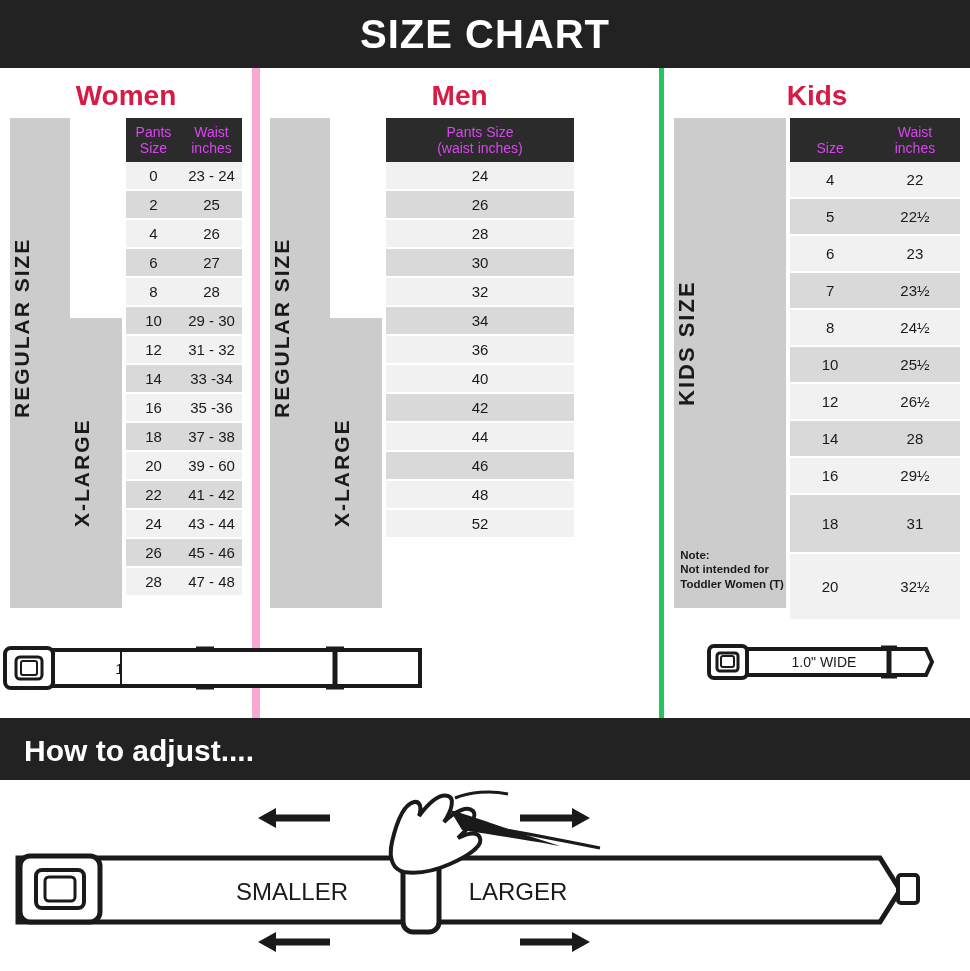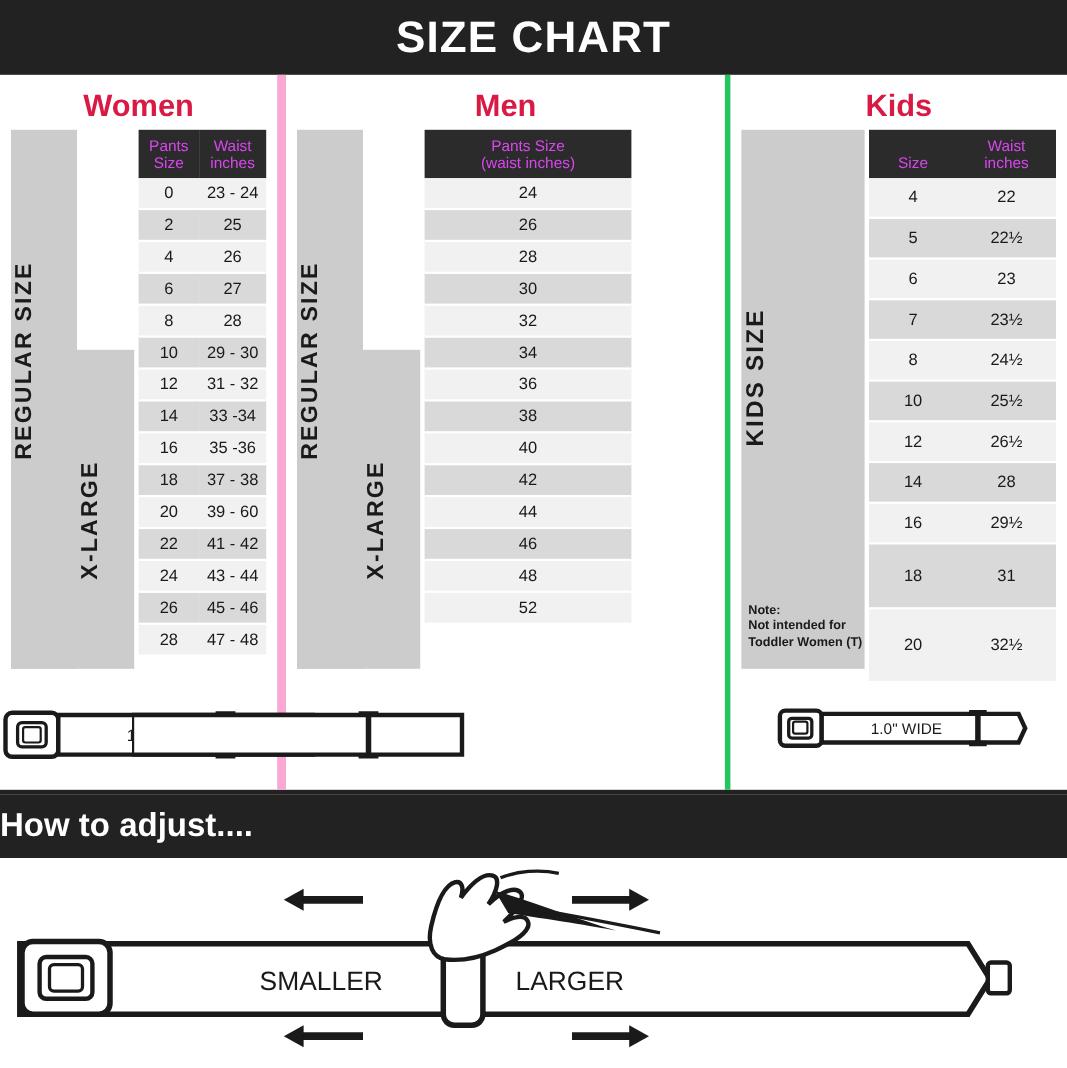--- a/index.html
+++ b/index.html
@@ -85,21 +85,21 @@
   .belt-row{position:relative;height:88px;}
 
   .note{
     position:absolute;font-size:11.5px;font-weight:bold;line-height:1.25;color:#1a1a1a;
   }
 
   
   .howto-bar{
     height:58px;background:#222;display:flex;align-items:center;
   }
-  .howto-bar .htxt{color:#fff;font-size:30px;font-weight:bold;}
+  .howto-bar .htxt{color:#fff;font-size:30px;font-weight:bold;padding-left:24px;}
   .howto-body{position:relative;height:auto;background:#fff;}
   svg{display:block;}
 </style>
 </head>
 <body>
 
 <div class="page">
 
   <div class="title-bar">
     <div class="title">SIZE CHART</div>
@@ -243,23 +243,20 @@
               </tr>
             <tr class="odd">
                 <td class="m-c1">32</td>
               </tr>
             <tr class="even">
                 <td class="m-c1">34</td>
               </tr>
             <tr class="odd">
                 <td class="m-c1">36</td>
               </tr>
-            <tr class="even">
-                <td class="m-c1">38</td>
-              </tr>
             <tr class="odd">
                 <td class="m-c1">40</td>
               </tr>
             <tr class="even">
                 <td class="m-c1">42</td>
               </tr>
             <tr class="odd">
                 <td class="m-c1">44</td>
               </tr>
             <tr class="even">

